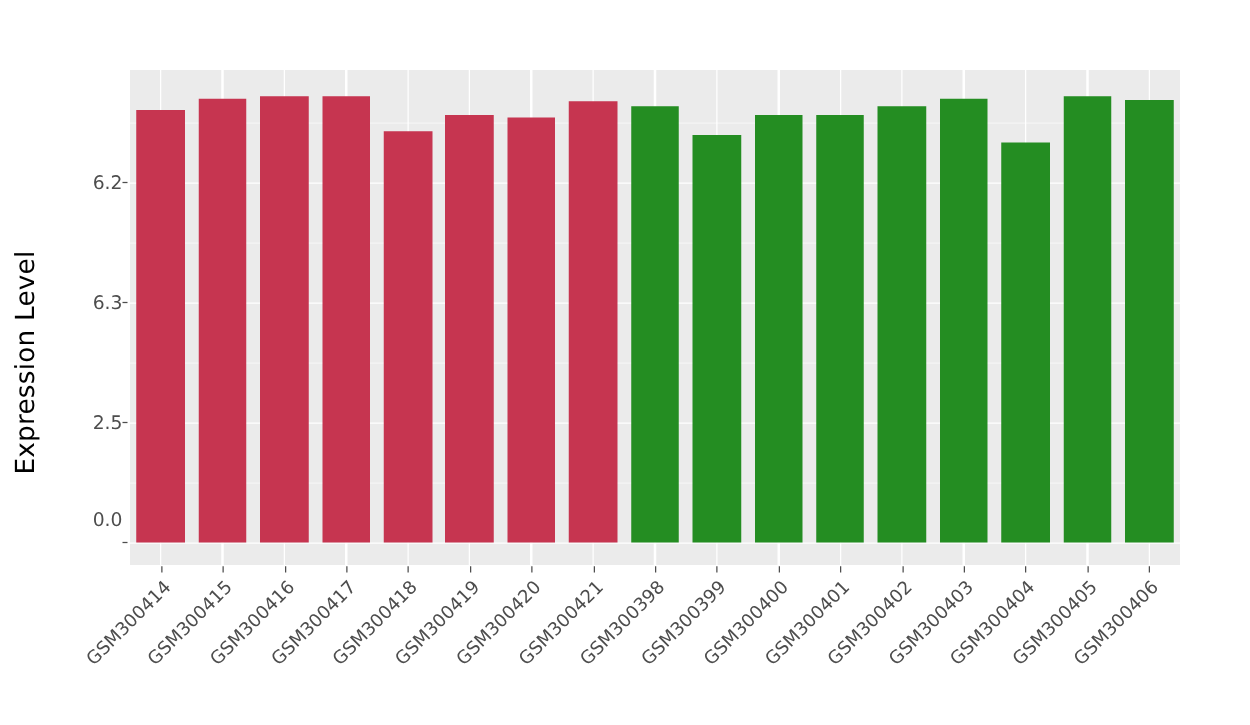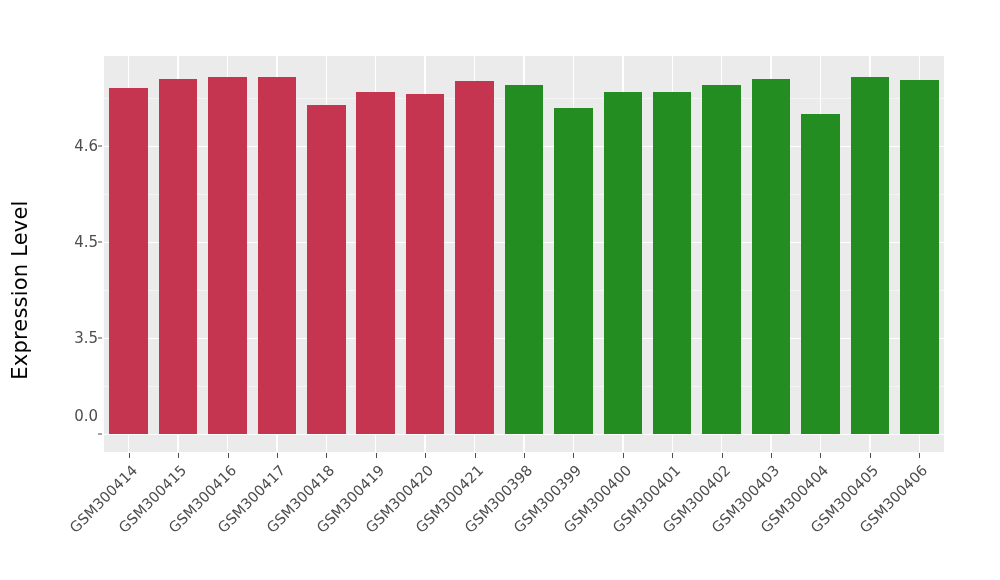--- a/index.html
+++ b/index.html
@@ -79,23 +79,23 @@
 </style>
 </head>
 <body>
 
 <div id="chart-root">
 
   <div id="y-axis-title">Expression Level</div>
 
   <div id="y-tick-col">
       <div class="y-tick-label" style="top: 416px;">0.0</div>
-      <div class="y-tick-label" style="top: 338px;">3.5</div>
-      <div class="y-tick-label" style="top: 242px;">4.5</div>
-      <div class="y-tick-label" style="top: 146px;">4.6</div>
+      <div class="y-tick-label" style="top: 338px;">2.5</div>
+      <div class="y-tick-label" style="top: 242px;">6.3</div>
+      <div class="y-tick-label" style="top: 146px;">6.2</div>
     </div>
 
   <div id="panel">
       <div class="grid-major" style="top: 378px;"></div>
       <div class="grid-major" style="top: 282px;"></div>
       <div class="grid-major" style="top: 186px;"></div>
       <div class="grid-major" style="top: 90px;"></div>
       <div class="grid-minor" style="top: 330px;"></div>
       <div class="grid-minor" style="top: 234px;"></div>
       <div class="grid-minor" style="top: 138px;"></div>

